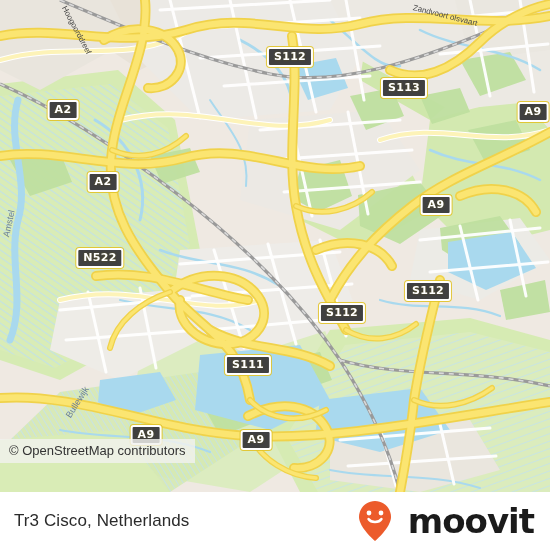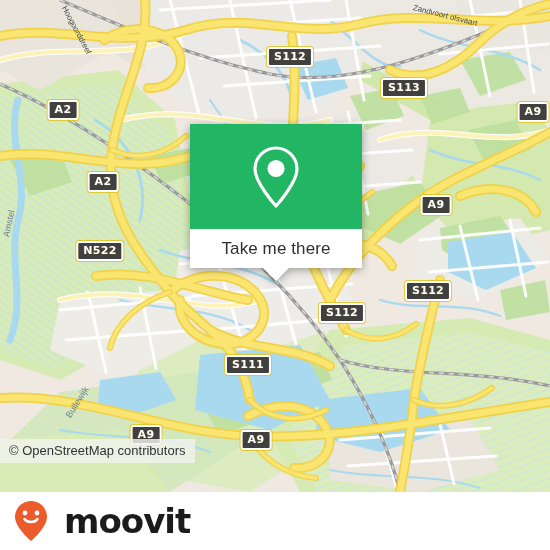--- a/index.html
+++ b/index.html
@@ -373,64 +373,53 @@
         </g>
       </g>
     </svg>
 
     <div class="shield" style="left:290px; top:57px;">S112</div>
     <div class="shield" style="left:398px; top:88px;margin-left:6px;">S113</div>
     <div class="shield" style="left:533px; top:112px;">A9</div>
     <div class="shield" style="left:63px; top:110px;">A2</div>
     <div class="shield" style="left:103px; top:182px;">A2</div>
     <div class="shield" style="left:436px; top:205px;">A9</div>
-    <div class="shield" style="left:100px; top:251px;">N522</div>
+    <div class="shield" style="left:100px; top:258px;">N522</div>
     <div class="shield" style="left:428px; top:291px;">S112</div>
     <div class="shield" style="left:342px; top:313px;">S112</div>
     <div class="shield" style="left:248px; top:365px;text-align:center;">S111</div>
     <div class="shield" style="left:146px; top:435px;">A9</div>
     <div class="shield" style="left:256px; top:440px;">A9</div>
 
     <div class="maplabel water" style="left:6px; top:232px; transform:rotate(-78deg);">Amstel</div>
     <div class="maplabel water" style="left:68px; top:412px; transform:rotate(-58deg);">Bullewijk</div>
     <div class="maplabel street" style="left:64px; top:2px; transform:rotate(62deg);">Hoogoorddreef</div>
     <div class="maplabel street" style="left:413px; top:3px; transform:rotate(14deg);">Zandvoort olsvaart</div>
 
-    <div id="callout">
-      <div id="callout-top">
-        <svg width="54" height="66" viewBox="0 0 54 66">
-          <path d="M27 4 C15.4 4 6 13.4 6 25 C6 39 27 62 27 62 C27 62 48 39 48 25 C48 13.4 38.6 4 27 4 Z" fill="none" stroke="#ffffff" stroke-width="3.2" stroke-linejoin="round"></path>
-          <circle cx="27" cy="24.5" r="8.6" fill="#ffffff"></circle>
-        </svg>
-      </div>
-      <div id="callout-bottom">
-        <span id="callout-label">Take me there</span>
-        <div id="callout-arrow"></div>
-      </div>
-    </div>
 
     <div id="attribution">© OpenStreetMap contributors</div>
   </div>
 
   <div id="footer-bg">
     <svg width="550" height="58" viewBox="0 0 550 58" xmlns="http://www.w3.org/2000/svg">
       <rect width="550" height="58" fill="#ffffff"></rect>
       <g stroke="#f2f2f2" fill="none" stroke-width="4" stroke-linecap="round">
         <path d="M30,0 L110,58"></path>
         <path d="M110,0 L40,58"></path>
         <path d="M250,0 L210,58"></path>
         <path d="M310,0 L350,58"></path>
         <path d="M400,0 L470,58"></path>
         <path d="M470,0 L410,58"></path>
         <path d="M0,30 L550,24"></path>
       </g>
     </svg>
   </div>
 
   <div id="footer">
+    <div id="footer-title">Tr3 Cisco, Netherlands</div>
     <div id="brand">
       <svg width="34" height="42" viewBox="0 0 34 42">
         <path d="M17 1 C8.2 1 1 8.2 1 17 C1 27.5 17 41 17 41 C17 41 33 27.5 33 17 C33 8.2 25.8 1 17 1 Z" fill="#ec5b2b"></path>
         <circle cx="11" cy="13" r="2.4" fill="#ffffff"></circle>
         <circle cx="23" cy="13" r="2.4" fill="#ffffff"></circle>
         <path d="M10.5 19 C13 23 21 23 23.5 19" fill="none" stroke="#ffffff" stroke-width="2.4" stroke-linecap="round"></path>
       </svg>
       <span id="brand-word">moovit</span>
     </div>
   </div>

